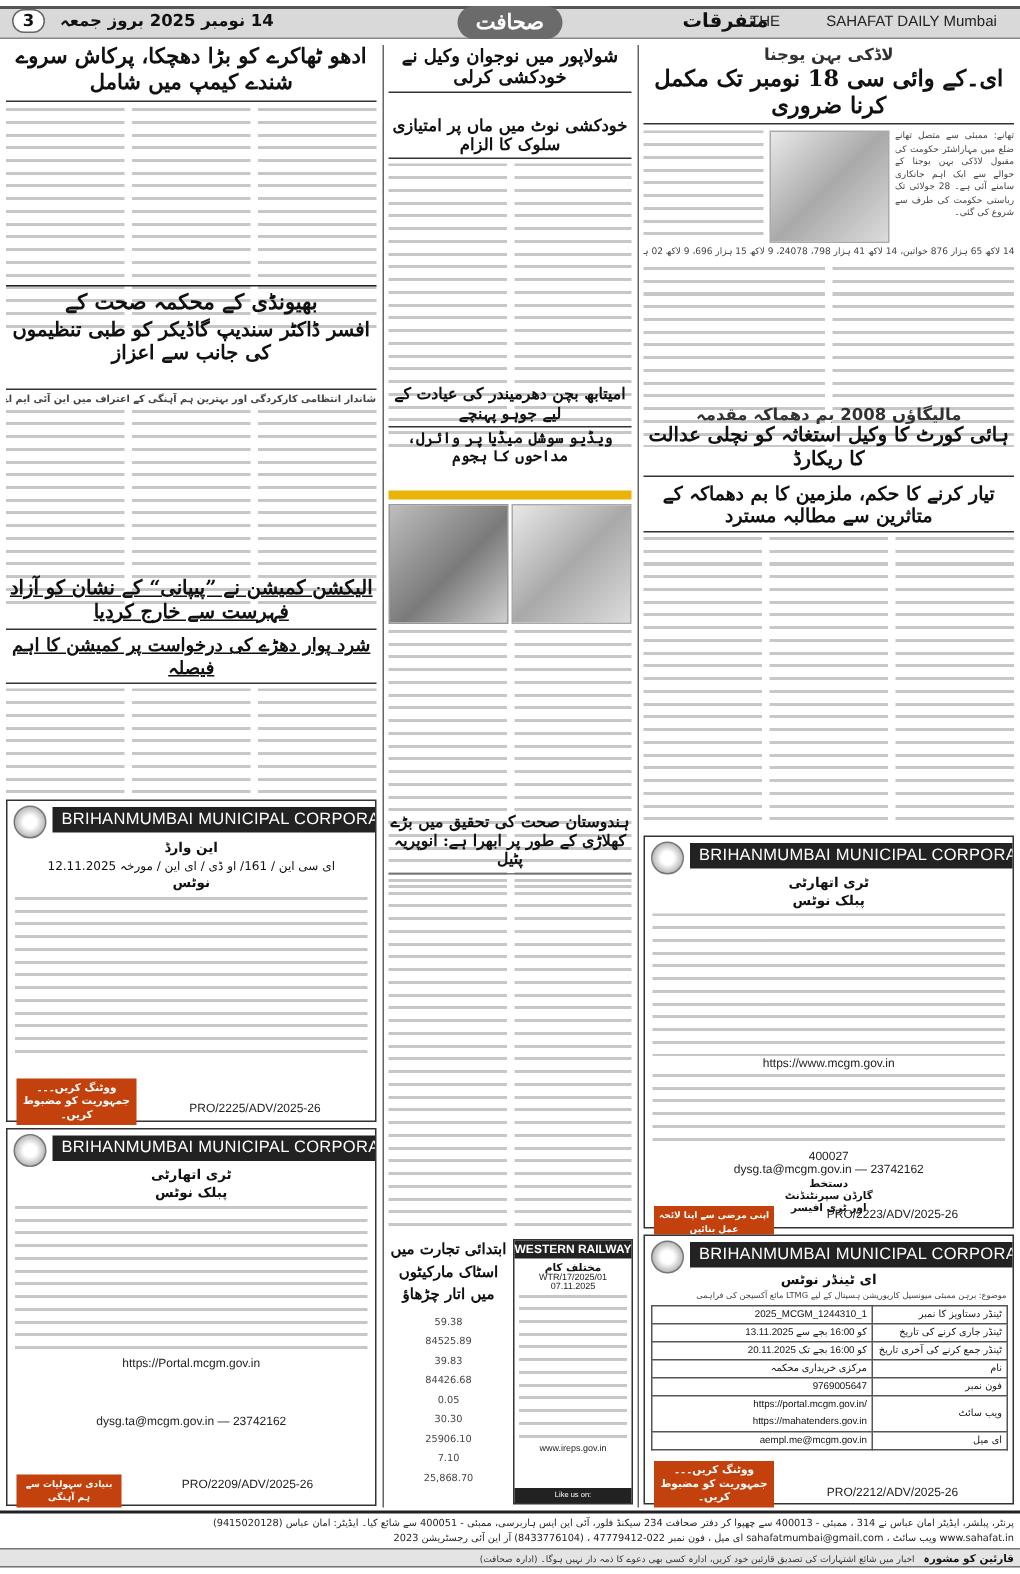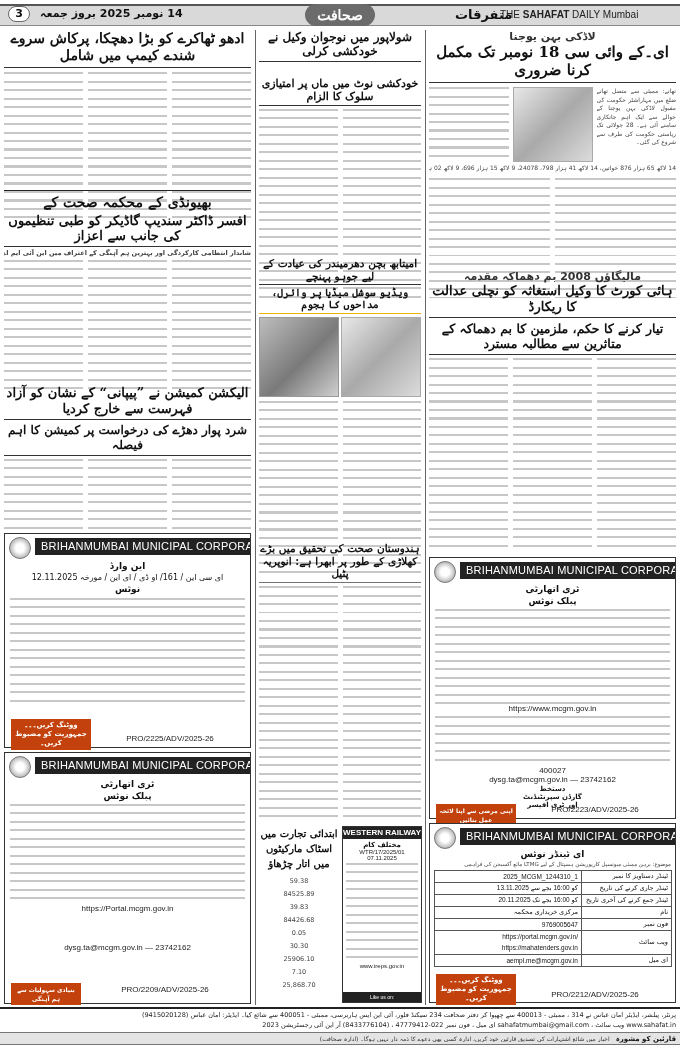--- a/index.html
+++ b/index.html
@@ -5,21 +5,21 @@
   * { box-sizing: border-box; margin: 0; padding: 0; }
   body { width: 680px; height: 1049px; background: #fff; font-family: "DejaVu Sans", sans-serif; color: #111; overflow: hidden; position: relative; }
   .abs { position: absolute; }
   
   .masthead { left: 0; top: 4px; width: 680px; height: 22px; background: #d9d9d9; border-top: 2px solid #555; border-bottom: 1px solid #888; }
   .pgnum { left: 8px; top: 6px; width: 22px; height: 16px; border-radius: 8px; background: #fff; border: 1px solid #666; font: bold 11px "DejaVu Sans", sans-serif; text-align: center; line-height: 14px; }
   .date { left: 40px; top: 7px; font: bold 11px "DejaVu Sans", sans-serif; direction: rtl; }
   .logo-pill { left: 305px; top: 4px; width: 70px; height: 22px; background: #6b6b6b; color: #fff; border-radius: 11px; font: bold 14px "DejaVu Serif", serif; text-align: center; line-height: 22px; }
   .section { left: 455px; top: 7px; font: bold 13px "DejaVu Sans", sans-serif; }
   .paper-name { left: 500px; top: 9px; font: 10px "Liberation Sans", sans-serif; color: #222; }
-  .paper-name b { font-weight: bold; }
+  .paper-name b { font-weight: normal; margin-left: 28px; }
   .rule { background: #222; height: 1px; }
   .vrule { background: #666; width: 1px; }
   .hl { font: bold 15px "DejaVu Serif", serif; text-align: center; direction: rtl; line-height: 1.2; }
   .kicker { font: bold 10px "DejaVu Sans", sans-serif; text-align: center; direction: rtl; color: #333; }
   .body-text { direction: rtl; text-align: justify; font: 6px "DejaVu Sans", sans-serif; color: #444; line-height: 8.5px; overflow: hidden; }
   .cols3 { display: grid; grid-template-columns: 1fr 1fr 1fr; gap: 5px; }
   .cols2 { display: grid; grid-template-columns: 1fr 1fr; gap: 5px; }
   .filler { height: 100%; background: repeating-linear-gradient(to bottom, #9a9a9a 0 2px, transparent 2px 8.5px); opacity: .55; }
   .photo { background: linear-gradient(135deg,#bdbdbd,#7a7a7a 55%,#cfcfcf); border: 1px solid #999; }
   .photo-light { background: linear-gradient(135deg,#e8e8e8,#a9a9a9 50%,#dcdcdc); border: 1px solid #aaa; }
@@ -56,30 +56,30 @@
   <div class="cols3" style="height:150px;margin-top:4px;">
     <div class="filler"></div>
     <div class="filler"></div>
     <div class="filler"></div>
   </div>
 </div>
 <div class="abs rule" style="left:4px;top:190px;width:247px;"></div>
 
 <div class="abs" style="left:4px;top:194px;width:247px;">
   <div class="hl" style="font-size:14px;">بھیونڈی کے محکمہ صحت کے</div>
-  <div class="hl" style="font-size:13px;margin-top:2px;border-bottom:1px solid #333;padding-bottom:2px;">افسر ڈاکٹر سندیپ گاڈیکر کو طبی تنظیموں کی جانب سے اعزاز</div>
+  <div class="hl" style="font-size:13px;margin-top:2px;border-bottom:1px solid #333;padding-bottom:15px;">افسر ڈاکٹر سندیپ گاڈیکر کو طبی تنظیموں کی جانب سے اعزاز</div>
   <div class="body-text" style="font-size:6.5px;font-weight:bold;margin-top:2px;white-space:nowrap;">شاندار انتظامی کارکردگی اور بہترین ہم آہنگی کے اعتراف میں این آئی ایم اے اور آئی ایم اے کی جانب سے تعریفی اسناد پیش</div>
   <div class="cols3" style="height:135px;margin-top:3px;">
     <div class="filler"></div>
     <div class="filler"></div>
     <div class="filler"></div>
   </div>
 </div>
 
-<div class="abs" style="left:4px;top:385px;width:247px;">
+<div class="abs" style="left:4px;top:385px;width:247px;text-decoration:underline;">
   <div class="hl" style="font-size:13px;border-bottom:1px solid #333;padding-bottom:3px;">الیکشن کمیشن نے ”پیپانی“ کے نشان کو آزاد فہرست سے خارج کردیا</div>
   <div class="hl" style="font-size:12px;margin-top:3px;border-bottom:1px solid #333;padding-bottom:3px;">شرد پوار دھڑے کی درخواست پر کمیشن کا اہم فیصلہ</div>
   <div class="cols3" style="height:110px;margin-top:3px;">
     <div class="filler"></div>
     <div class="filler"></div>
     <div class="filler"></div>
   </div>
 </div>
 
 <div class="abs ad" style="left:4px;top:533px;width:247px;height:215px;">
@@ -113,21 +113,21 @@
   <div class="hl" style="font-size:12px;border-bottom:1px solid #333;padding-bottom:2px;">شولاپور میں نوجوان وکیل نے خودکشی کرلی</div>
   <div class="hl" style="font-size:11px;margin-top:15px;border-bottom:1px solid #333;padding-bottom:2px;">خودکشی نوٹ میں ماں پر امتیازی سلوک کا الزام</div>
   <div class="cols2" style="height:190px;margin-top:3px;">
     <div class="filler"></div>
     <div class="filler"></div>
   </div>
 </div>
 
 <div class="abs" style="left:259px;top:257px;width:162px;">
   <div class="hl" style="font-size:10.5px;border-bottom:1px solid #333;padding-bottom:2px;">امیتابھ بچن دھرمیندر کی عیادت کے لیے جوہو پہنچے</div>
-  <div class="hl" style="font-size:10px;margin-top:2px;border-bottom:1px solid #eab308;padding-bottom:2px;">ویڈیو سوشل میڈیا پر وائرل، مداحوں کا ہجوم</div>
+  <div class="hl" style="font-size:10px;margin-top:2px;border-bottom:6px solid #eab308;padding-bottom:16px;">ویڈیو سوشل میڈیا پر وائرل، مداحوں کا ہجوم</div>
   <div style="display:flex;gap:2px;margin-top:3px;height:80px;">
     <div class="photo" style="flex:1;"></div>
     <div class="photo-light" style="flex:1;"></div>
   </div>
   <div class="cols2" style="height:175px;margin-top:4px;">
     <div class="filler"></div>
     <div class="filler"></div>
   </div>
 </div>
 

